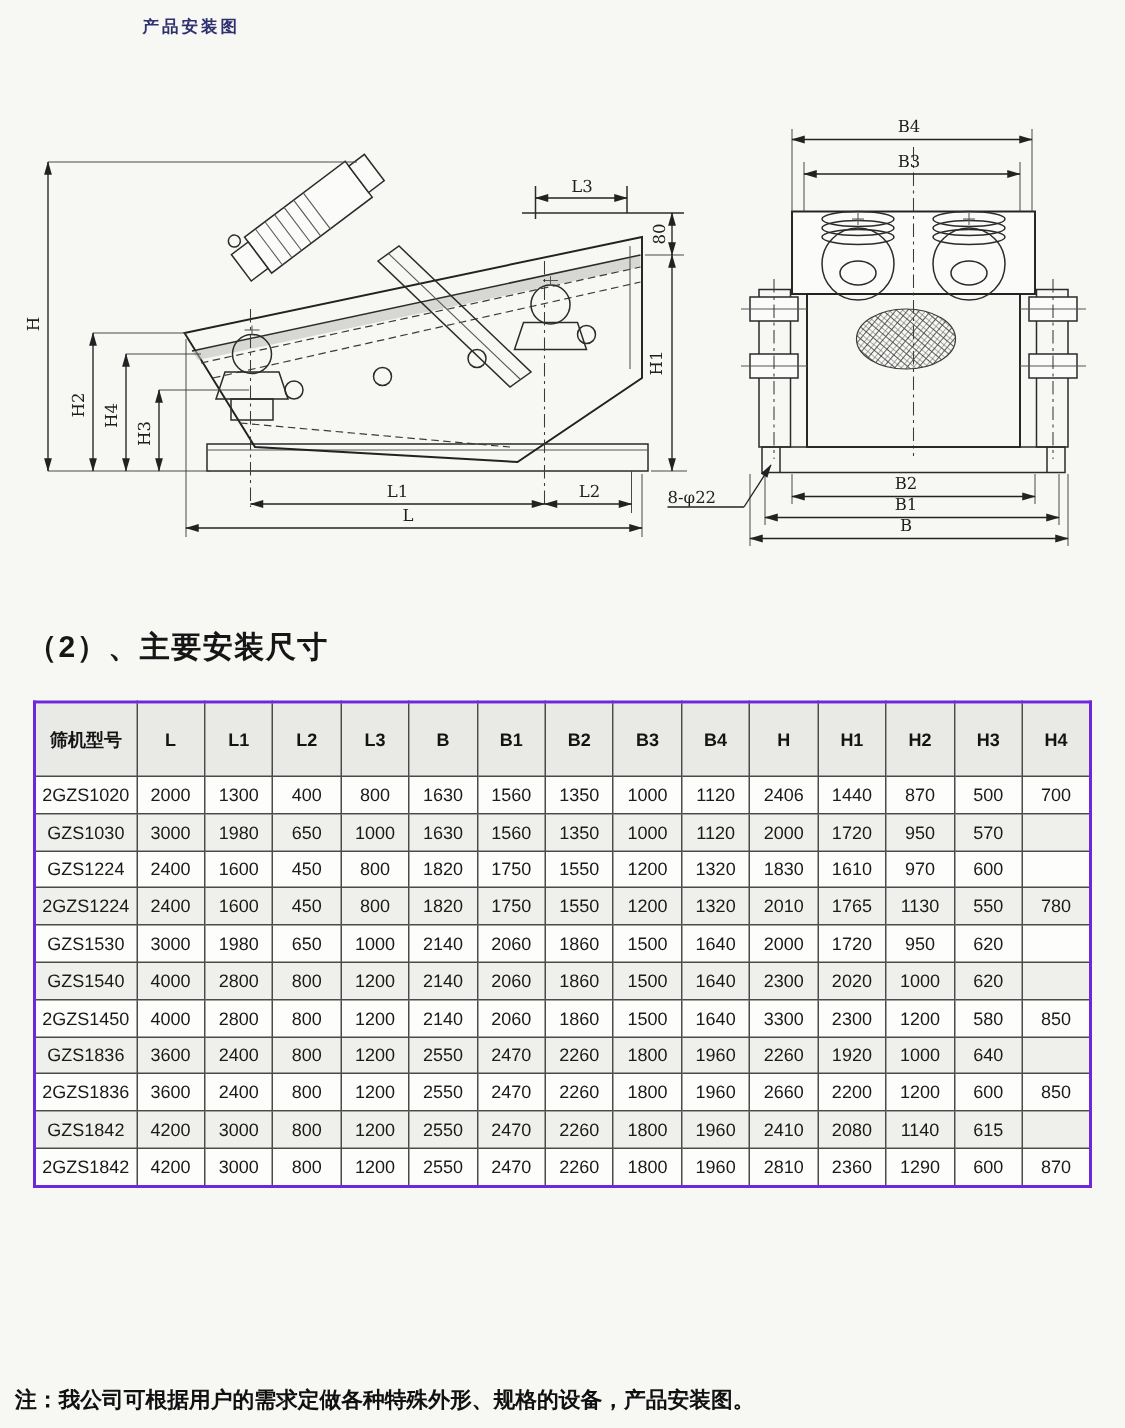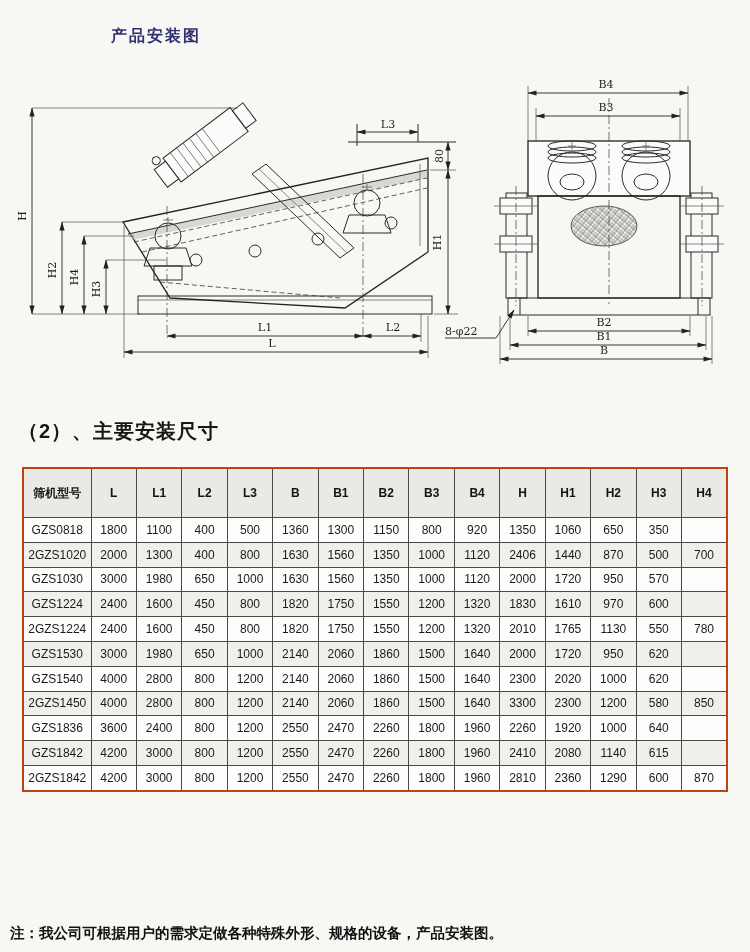--- a/index.html
+++ b/index.html
@@ -4,33 +4,33 @@
 <style>
   html,body{margin:0;padding:0;}
   body{
     width:750px;height:952px;overflow:hidden;
     background:#f6f6f3;
     font-family:"Liberation Sans","DejaVu Sans",sans-serif;
     color:#1c1c1c;
   }
   .page{position:relative;width:750px;height:952px;background:#f7f7f4;}
   .title{
-    position:absolute;left:95px;top:10px;margin:16px;
-    font-size:16px;font-weight:bold;color:#2e3070;letter-spacing:2px;
+    position:absolute;left:95px;top:10px;margin:0;
+    font-size:11px;font-weight:bold;color:#2e3070;letter-spacing:2px;
   }
   .drawings{position:absolute;left:0;top:46px;width:750px;height:366px;}
   .drawings svg{display:block;}
   .section-heading{
     position:absolute;left:18px;top:418px;margin:0;
     font-size:20px;font-weight:bold;color:#161616;letter-spacing:1px;
   }
   table.dims{
     position:absolute;left:22px;top:467px;width:706px;
     border-collapse:collapse;table-layout:fixed;
-    border:2px solid #c2410c;
+    border:2px solid #6d28d9;
     background:#fdfdfb;
   }
   table.dims th,table.dims td{
     border:1px solid #4a4a4a;text-align:center;vertical-align:middle;
     padding:0;font-size:12px;overflow:hidden;white-space:nowrap;
   }
   table.dims th{
     height:48px;background:#e9e9e6;font-weight:bold;color:#141414;
   }
   table.dims td{height:23.8px;color:#1a1a1a;}
@@ -285,37 +285,20 @@
           <th>B4</th>
           <th>H</th>
           <th>H1</th>
           <th>H2</th>
           <th>H3</th>
           <th>H4</th>
         </tr>
     </thead>
     <tbody>
         <tr>
-          <td>GZS0818</td>
-          <td>1800</td>
-          <td>1100</td>
-          <td>400</td>
-          <td>500</td>
-          <td>1360</td>
-          <td>1300</td>
-          <td>1150</td>
-          <td>800</td>
-          <td>920</td>
-          <td>1350</td>
-          <td>1060</td>
-          <td>650</td>
-          <td>350</td>
-          <td></td>
-        </tr>
-        <tr>
           <td>2GZS1020</td>
           <td>2000</td>
           <td>1300</td>
           <td>400</td>
           <td>800</td>
           <td>1630</td>
           <td>1560</td>
           <td>1350</td>
           <td>1000</td>
           <td>1120</td>
@@ -436,20 +419,37 @@
           <td>2550</td>
           <td>2470</td>
           <td>2260</td>
           <td>1800</td>
           <td>1960</td>
           <td>2260</td>
           <td>1920</td>
           <td>1000</td>
           <td>640</td>
           <td></td>
+        </tr>
+        <tr>
+          <td>2GZS1836</td>
+          <td>3600</td>
+          <td>2400</td>
+          <td>800</td>
+          <td>1200</td>
+          <td>2550</td>
+          <td>2470</td>
+          <td>2260</td>
+          <td>1800</td>
+          <td>1960</td>
+          <td>2660</td>
+          <td>2200</td>
+          <td>1200</td>
+          <td>600</td>
+          <td>850</td>
         </tr>
         <tr>
           <td>GZS1842</td>
           <td>4200</td>
           <td>3000</td>
           <td>800</td>
           <td>1200</td>
           <td>2550</td>
           <td>2470</td>
           <td>2260</td>

